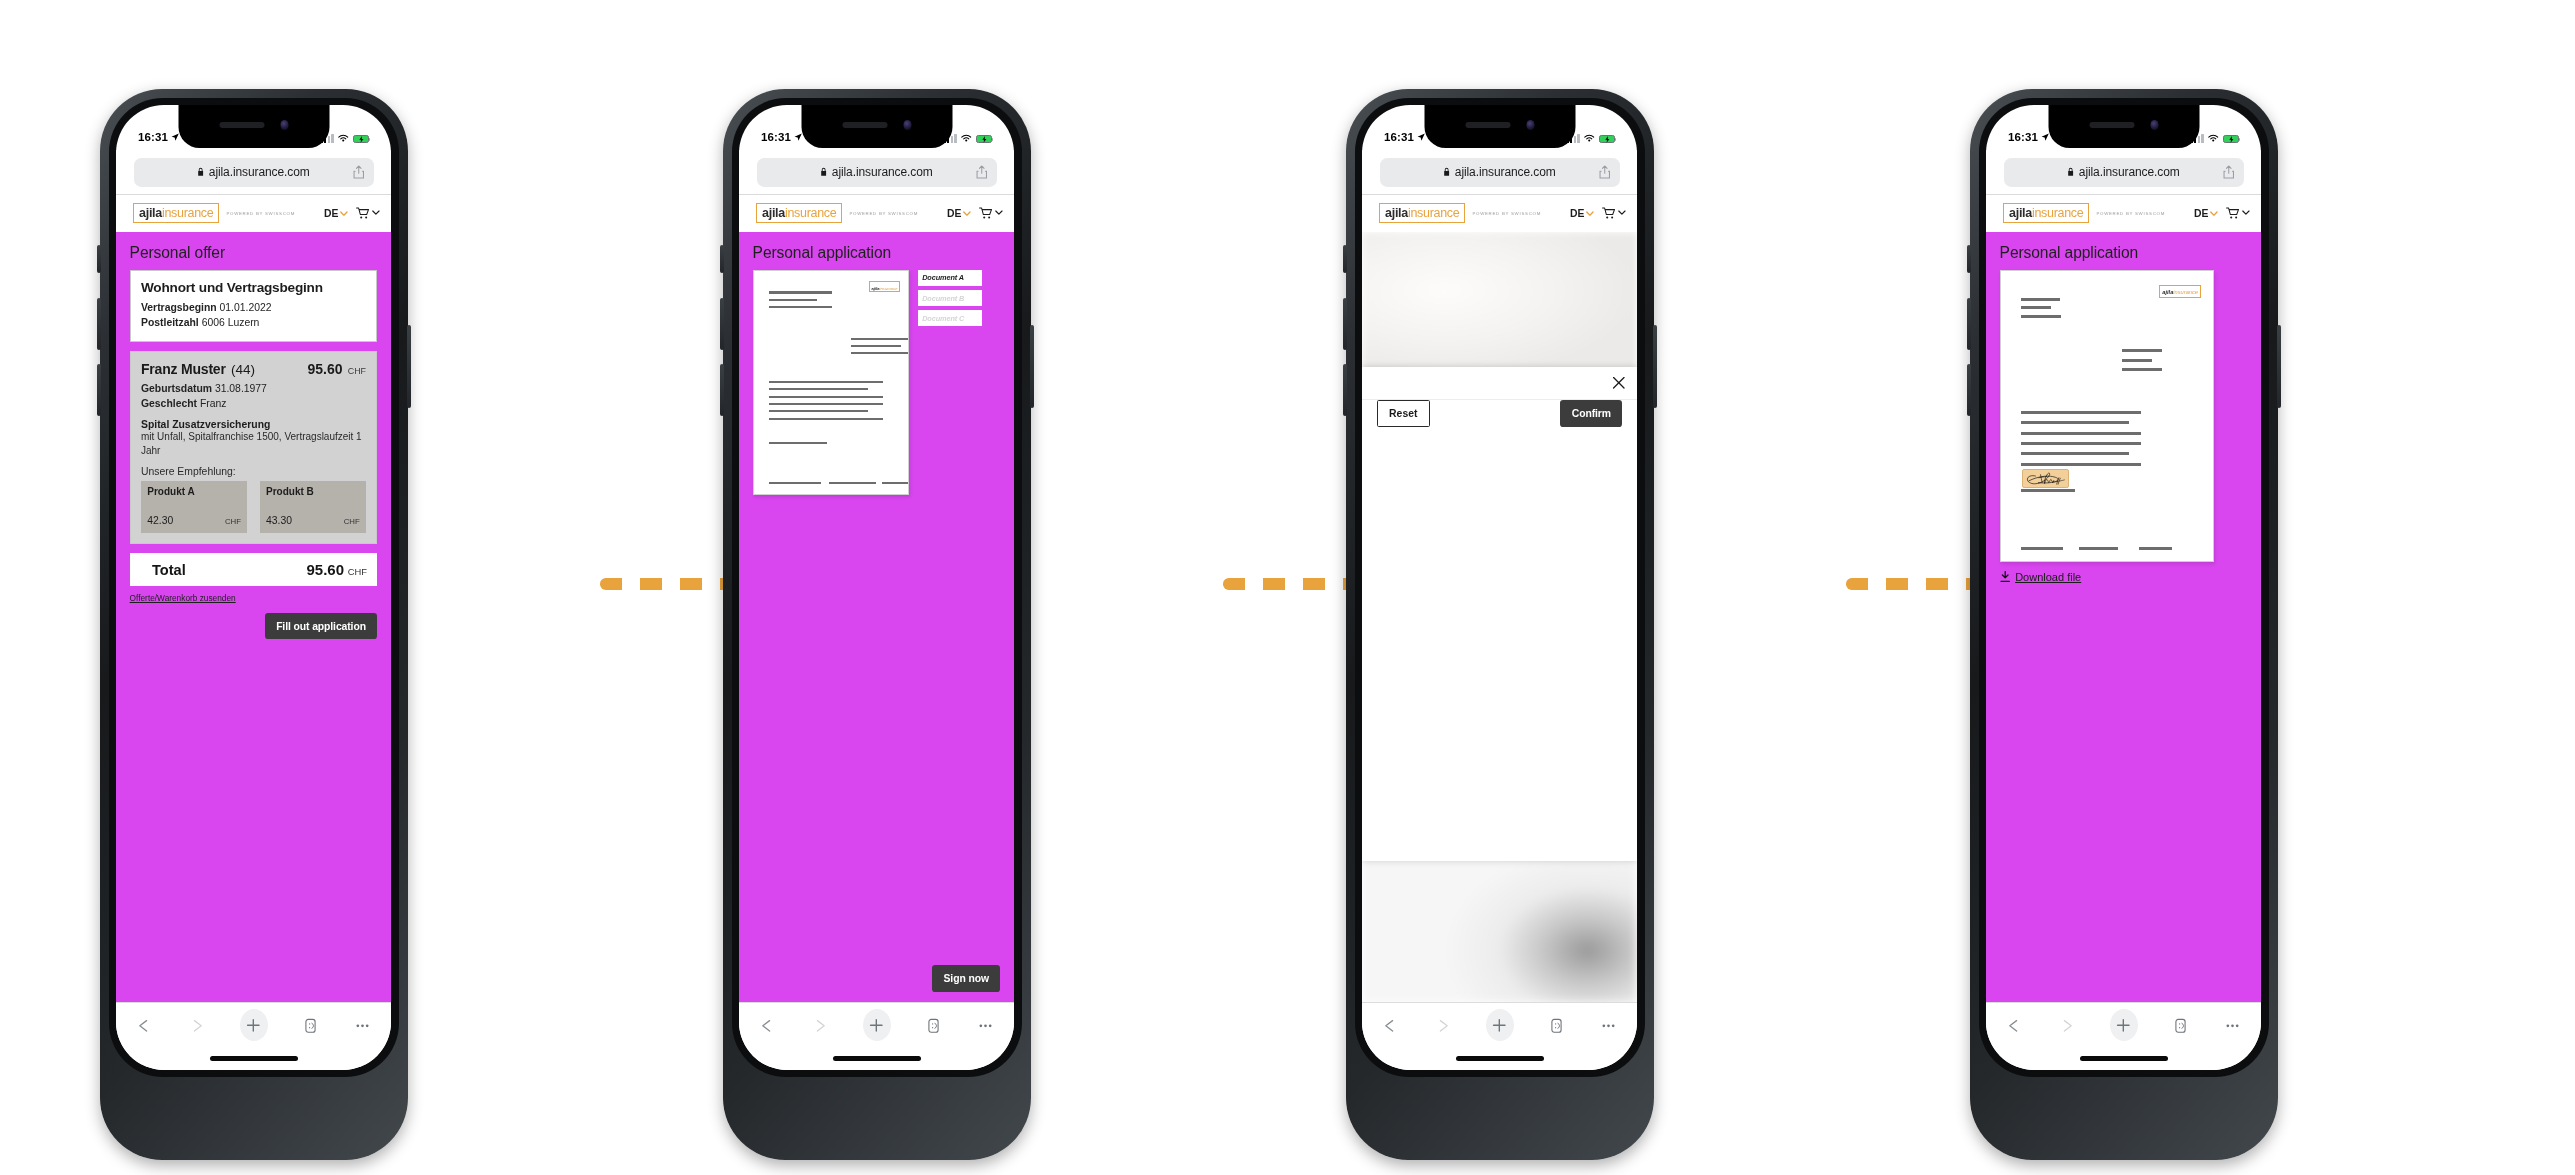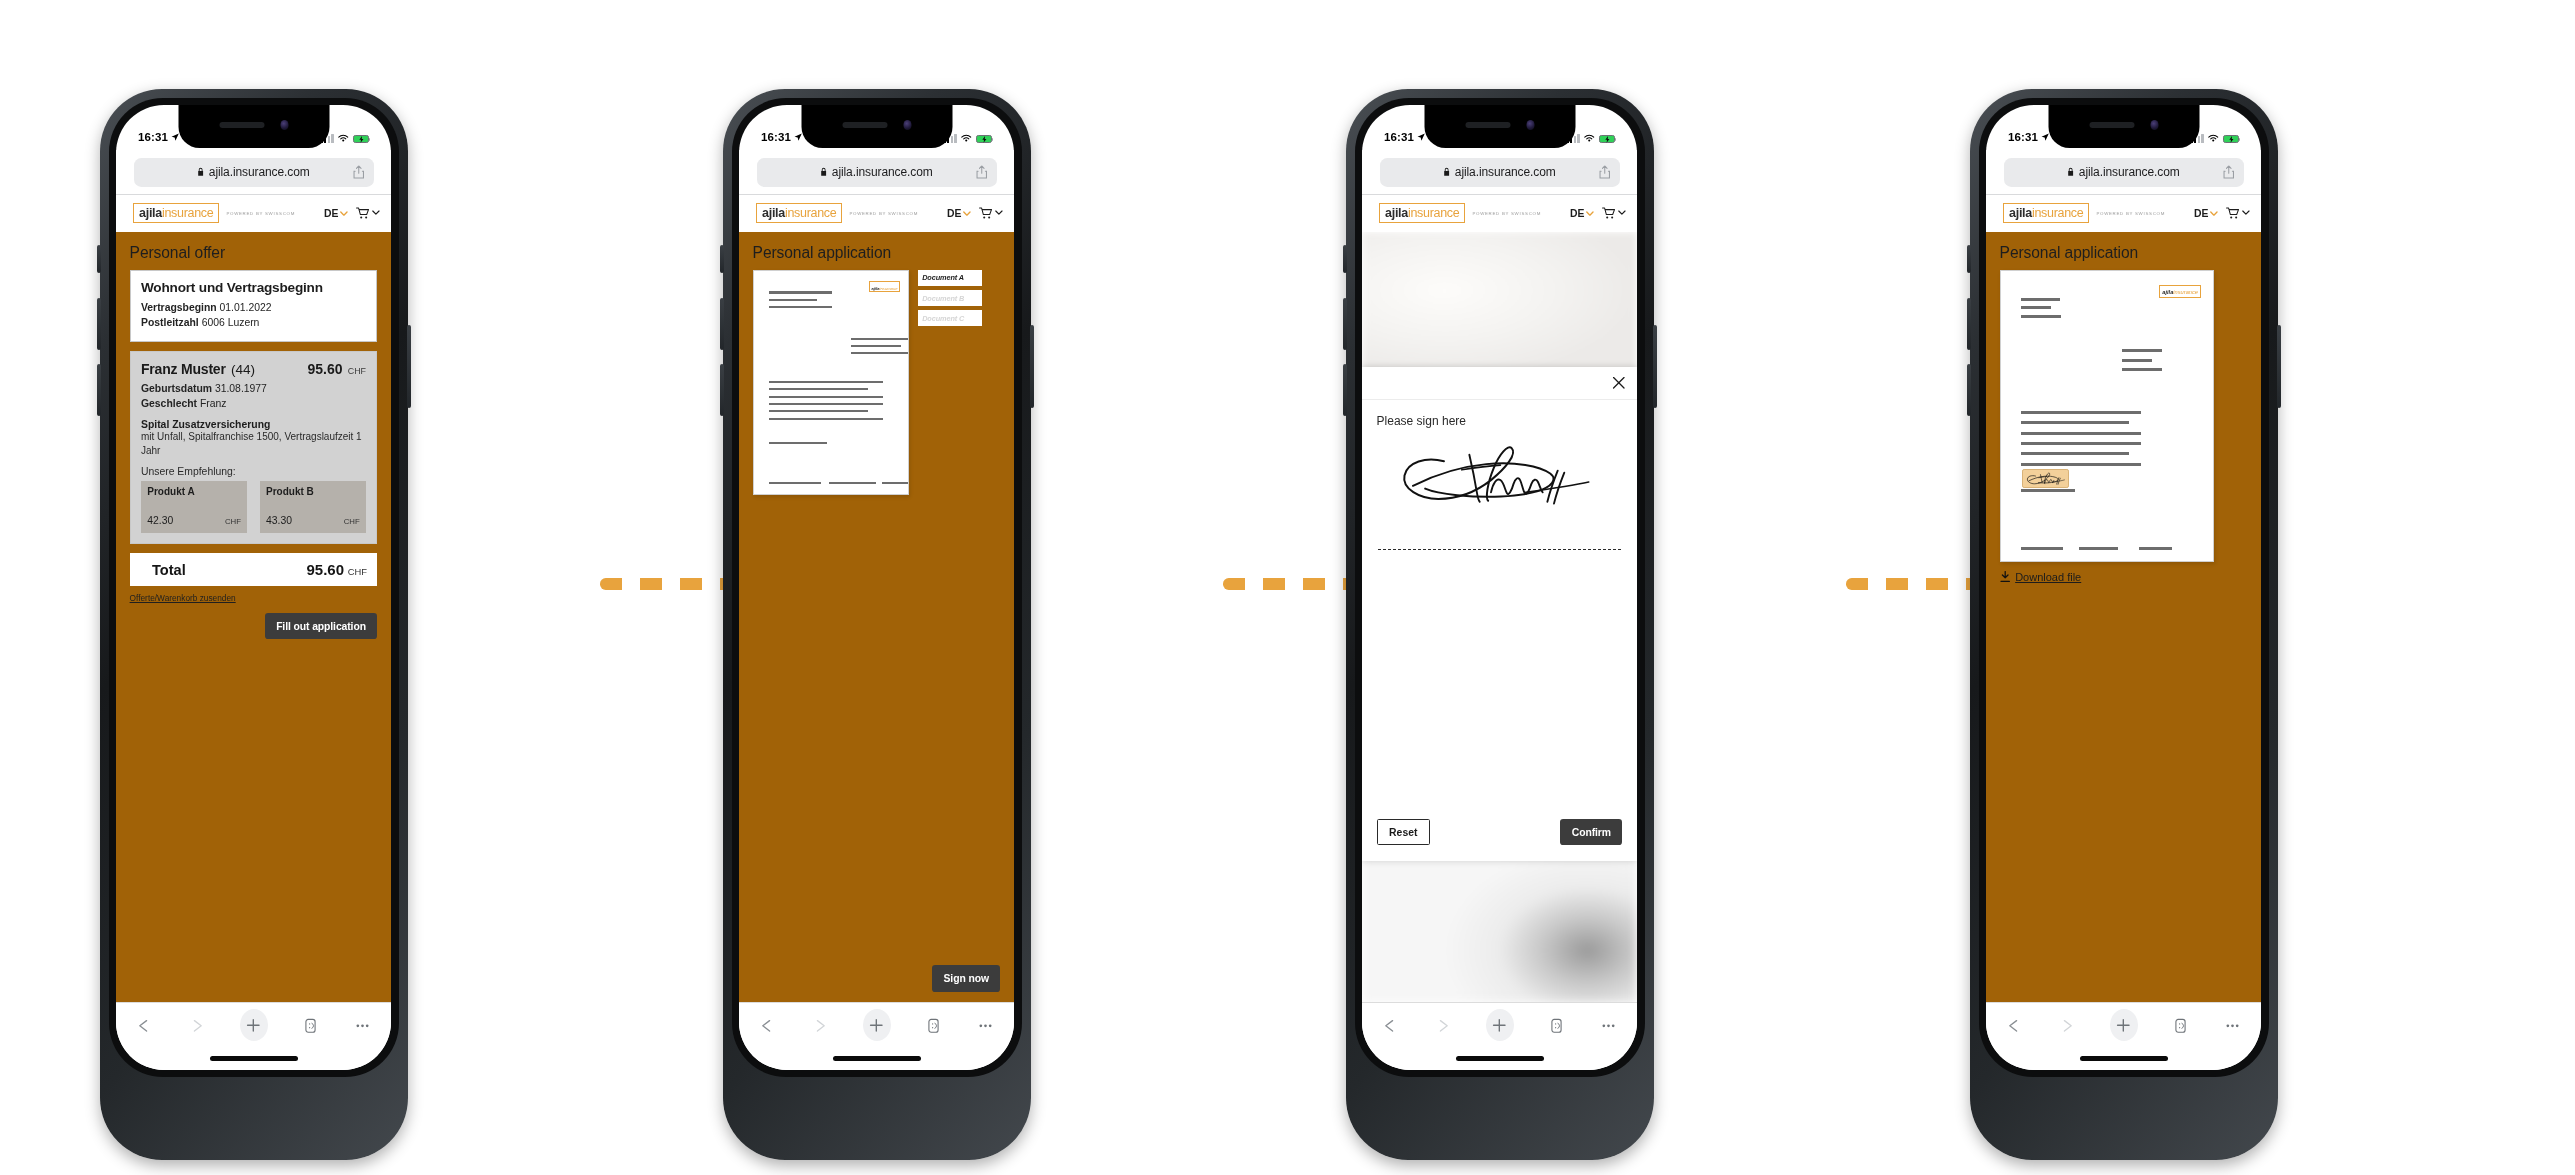--- a/index.html
+++ b/index.html
@@ -232,21 +232,21 @@
   .lang { font-size: 10.4px; font-weight: 700; color: #1d1d1d; display: flex; align-items: center; gap: 2.1px; }
   .chev { width: 7.8px; height: 5.2px; }
   .cart-wrap { display: flex; align-items: center; gap: 1.6px; }
   .cart { width: 14.6px; height: 12.5px; }
 
   
   .page {
     position: absolute;
     top: 127px; left: 0; right: 0;
     bottom: 67px;
-    background: #a16207;
+    background: #d946ef;
     overflow: hidden;
     z-index: 4;
   }
   .page.white { background: #ffffff; }
 
   .page-title {
     font-size: 15.6px;
     color: #1e1e1e;
     padding: 11.5px 0 0 13.6px;
     font-weight: 400;
@@ -942,38 +942,20 @@
       <div class="page white">
         <div class="blur-top"></div>
         <div class="blur-bottom"></div>
 
         <div class="modal">
           <div class="modal-head">
             <svg class="close-x" viewBox="0 0 26 26">
                 <path d="M3 3l20 20M23 3L3 23" stroke="#1a1a1a" stroke-width="2.4" stroke-linecap="round"></path>
               </svg>
           </div>
-          <div class="modal-body">
-            <div class="sign-label">Please sign here</div>
-            <div class="sign-canvas">
-              <svg viewBox="0 0 430 200" width="100%" height="94" preserveAspectRatio="xMidYMid meet">
-                <g fill="none" stroke="#111" stroke-linecap="round" stroke-linejoin="round">
-                  <path d="M96 56 C58 45, 18 58, 12 86 C6 114, 44 136, 84 136 C128 136, 168 118, 196 96 C228 70, 252 40, 240 28 C232 20, 214 40, 202 70 C188 104, 184 134, 190 140" stroke-width="4.2"></path>
-                  <path d="M30 108 C70 88, 124 68, 186 62 C248 56, 300 66, 322 82 C338 94, 326 110, 294 120 C254 132, 186 134, 124 128 C96 125, 70 120, 56 114" stroke-width="4.2"></path>
-                  <path d="M150 42 C156 68, 162 98, 166 122 C168 134, 170 140, 172 142" stroke-width="4"></path>
-                  <path d="M134 74 C160 70, 190 66, 216 64" stroke-width="3.6"></path>
-                  <path d="M196 122 C200 104, 208 90, 216 96 C224 102, 226 118, 230 124 C234 130, 240 118, 244 104 C248 92, 254 88, 258 96 C262 104, 264 118, 268 124 C272 130, 278 116, 282 104 C286 94, 292 92, 296 100 C300 108, 302 118, 306 122" stroke-width="4"></path>
-                  <path d="M316 142 C322 118, 330 96, 338 76" stroke-width="4"></path>
-                  <path d="M330 146 C336 122, 344 100, 352 80" stroke-width="4"></path>
-                  <path d="M270 122 C312 116, 368 108, 404 100" stroke-width="3.4"></path>
-                </g>
-              </svg>
-              <div class="sign-dash"></div>
-            </div>
-          </div>
           <div class="modal-foot">
             <button class="btn-light">Reset</button>
             <button class="btn-dark">Confirm</button>
           </div>
         </div>
       </div>
 
       <div class="toolbar">
         <div class="icons">
           <svg class="tb-ico" viewBox="0 0 36 30">

